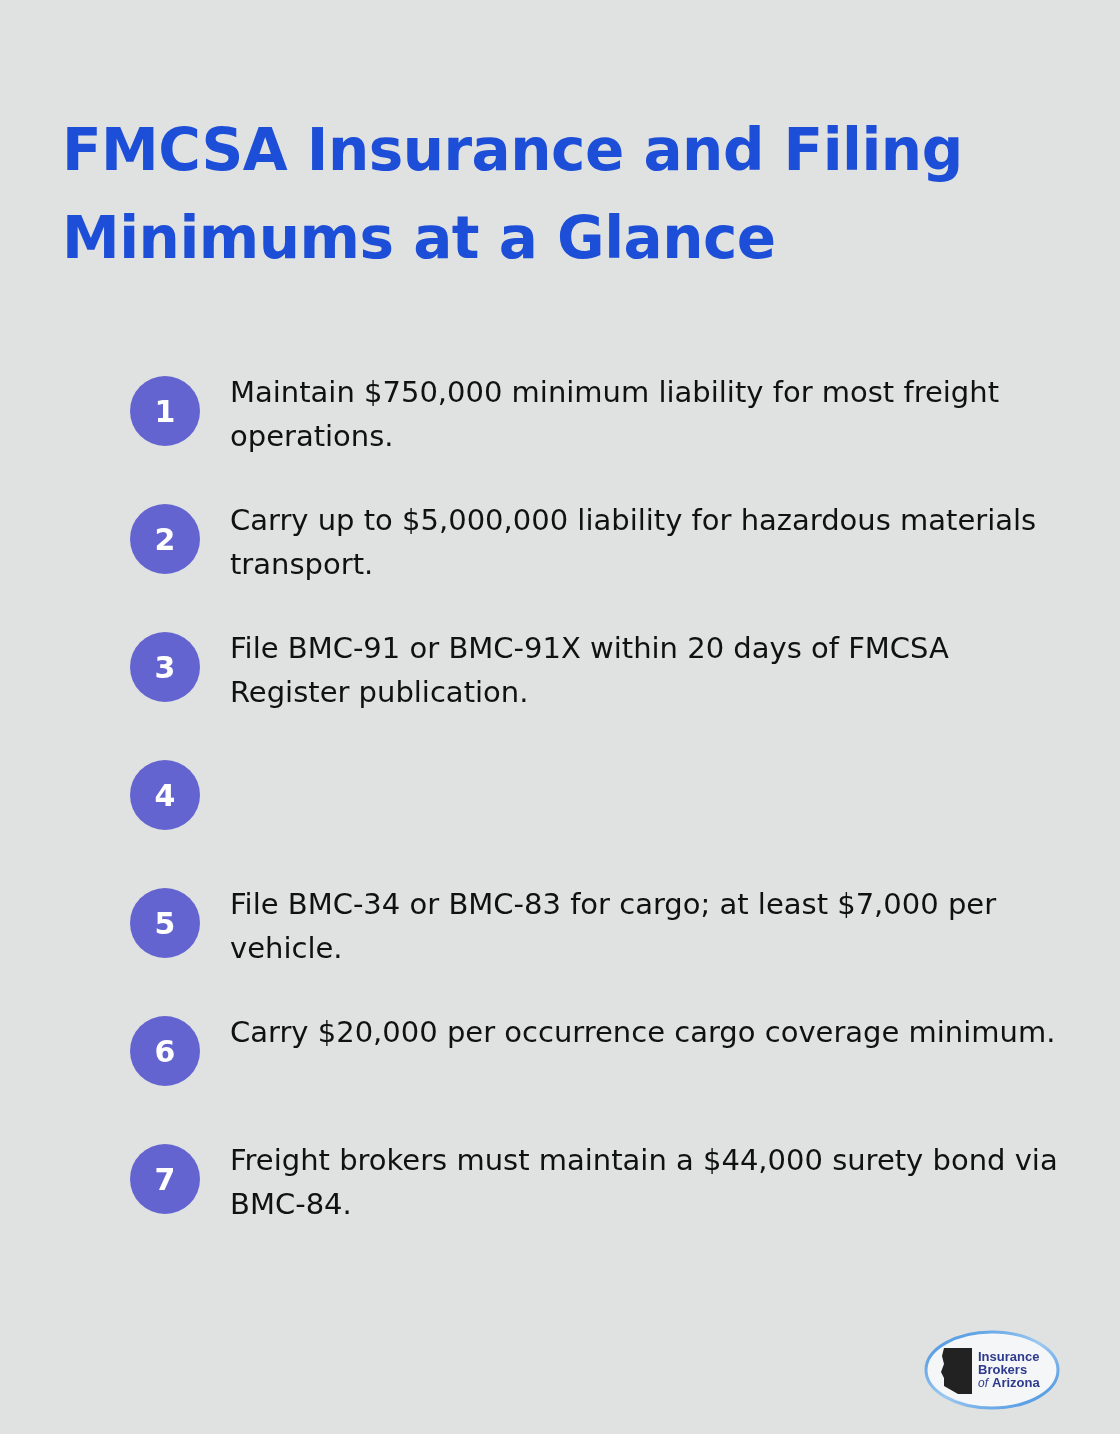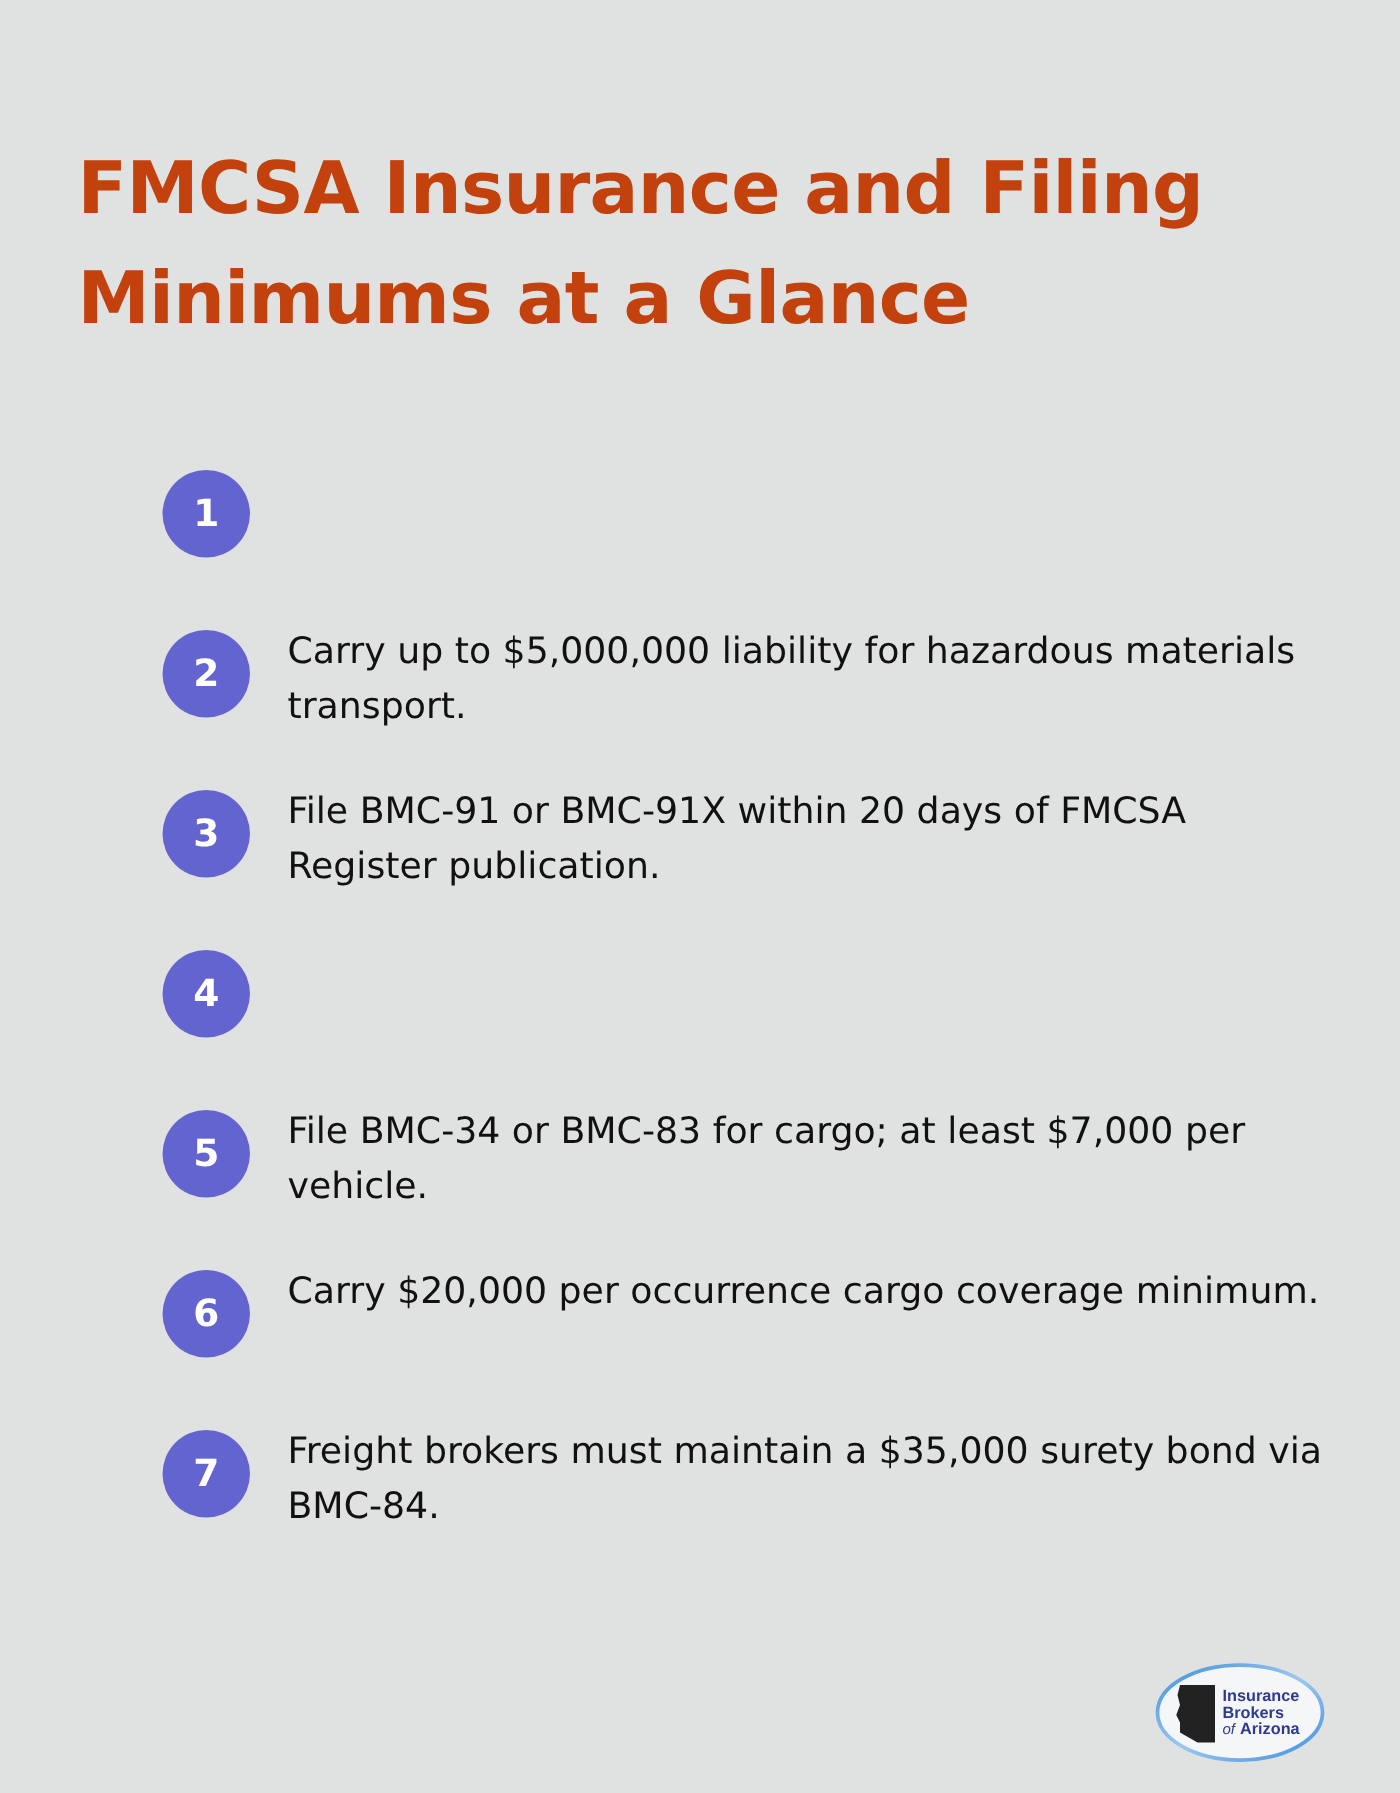--- a/index.html
+++ b/index.html
@@ -1,35 +1,36 @@
 <!DOCTYPE html>
 <html><head>
 <meta charset="utf-8">
 <style>
   html, body { margin:0; padding:0; }
   body { width:1120px; height:1434px; background:#e0e2e1; position:relative; overflow:hidden;
          font-family:"DejaVu Sans", "Liberation Sans", sans-serif; color:#111; }
   .title { position:absolute; left:62px; top:106px; width:1000px; font-weight:bold;
-           font-size:58px; line-height:88px; letter-spacing:-0.5px; color:#c2410c; margin:0; }
+           font-size:58px; line-height:88px; letter-spacing:-0.5px; color:#1d4ed8; margin:0; }
   .list { position:absolute; left:130px; top:370px; width:940px; }
   .item { position:absolute; left:0; width:940px; height:100px; }
   .badge { position:absolute; left:0; width:70px; height:70px; border-radius:50%;
            background:#6464d0; color:#fff; font-weight:bold; font-size:30px;
            display:flex; align-items:center; justify-content:center; }
   .text { position:absolute; left:100px; top:0; width:830px; font-size:29px; line-height:44px; color:#111; }
   .logo { position:absolute; left:922px; top:1328px; width:140px; height:84px; }
 </style>
 </head>
 <body>
 
 <h1 class="title">FMCSA Insurance and Filing Minimums at a Glance</h1>
 
 <div class="list">
   <div class="item" style="top:0px">
     <div class="badge" style="top:6px">1</div>
+    <div class="text">Maintain $750,000 minimum liability for most freight operations.</div>
   </div>
   <div class="item" style="top:128px">
     <div class="badge" style="top:6px">2</div>
     <div class="text">Carry up to $5,000,000 liability for hazardous materials transport.</div>
   </div>
   <div class="item" style="top:256px">
     <div class="badge" style="top:6px">3</div>
     <div class="text">File BMC-91 or BMC-91X within 20 days of FMCSA Register publication.</div>
   </div>
   <div class="item" style="top:384px">
@@ -38,21 +39,21 @@
   <div class="item" style="top:512px">
     <div class="badge" style="top:6px">5</div>
     <div class="text">File BMC-34 or BMC-83 for cargo; at least $7,000 per vehicle.</div>
   </div>
   <div class="item" style="top:640px">
     <div class="badge" style="top:6px">6</div>
     <div class="text">Carry $20,000 per occurrence cargo coverage minimum.</div>
   </div>
   <div class="item" style="top:768px">
     <div class="badge" style="top:6px">7</div>
-    <div class="text">Freight brokers must maintain a $35,000 surety bond via BMC-84.</div>
+    <div class="text">Freight brokers must maintain a $44,000 surety bond via BMC-84.</div>
   </div>
 </div>
 
 <div class="logo">
   <svg width="140" height="84" viewBox="0 0 140 84">
     <defs>
       <linearGradient id="ring" x1="0" y1="0" x2="1" y2="1">
         <stop offset="0" stop-color="#3f8fe0"></stop>
         <stop offset="0.5" stop-color="#9cc8f0"></stop>
         <stop offset="1" stop-color="#3f8fe0"></stop>

